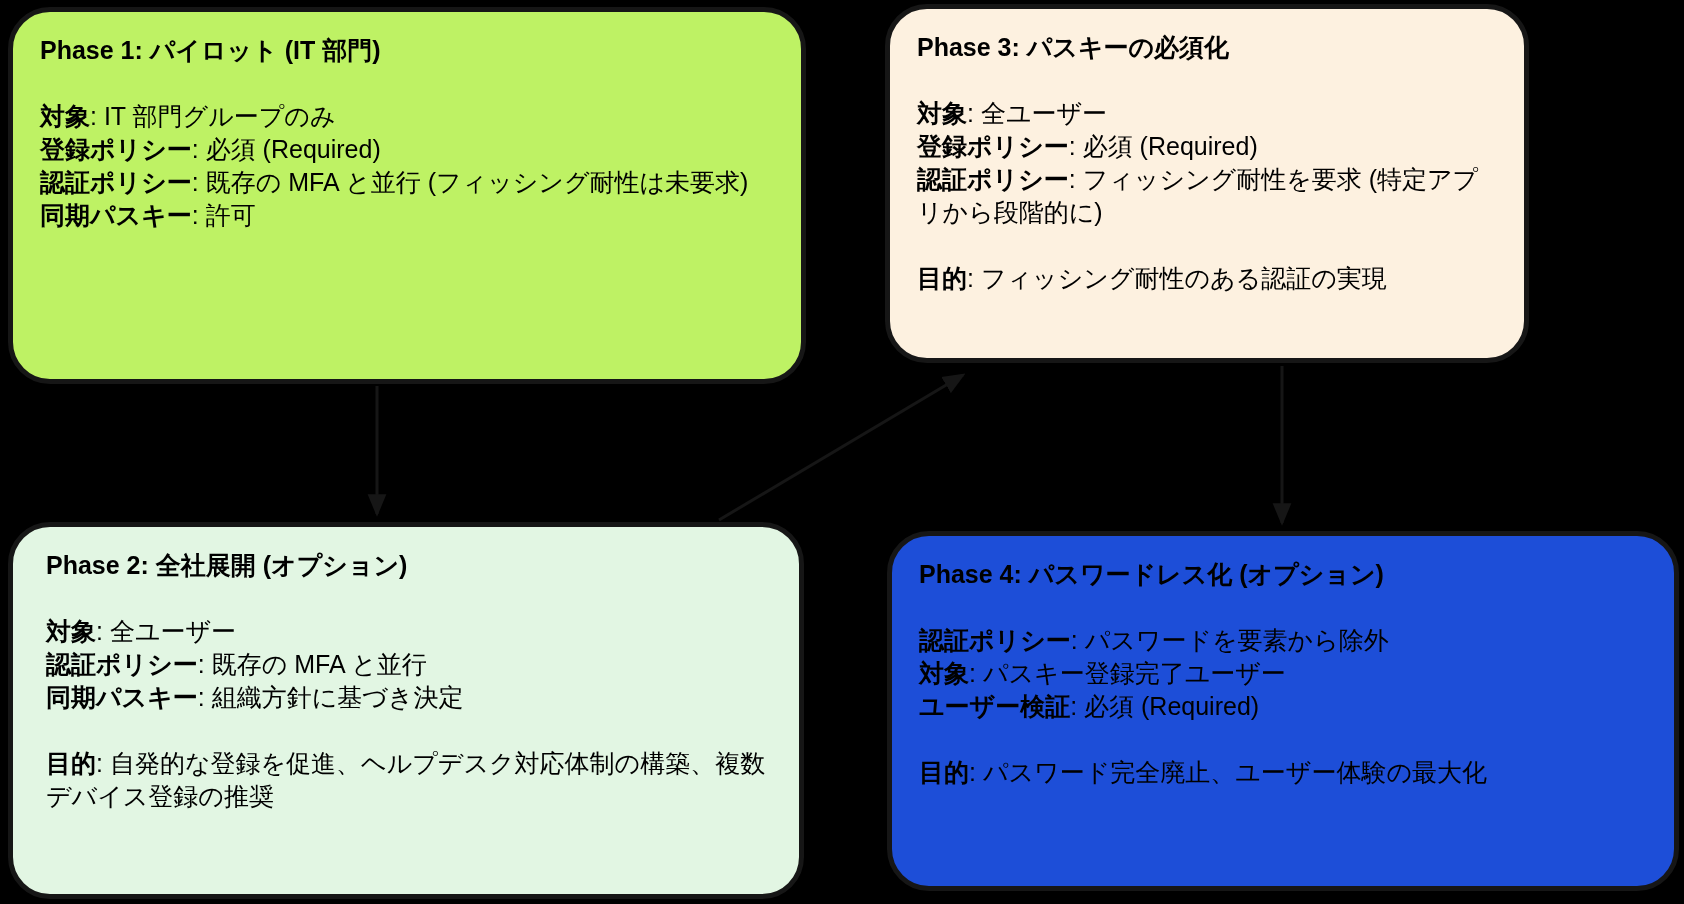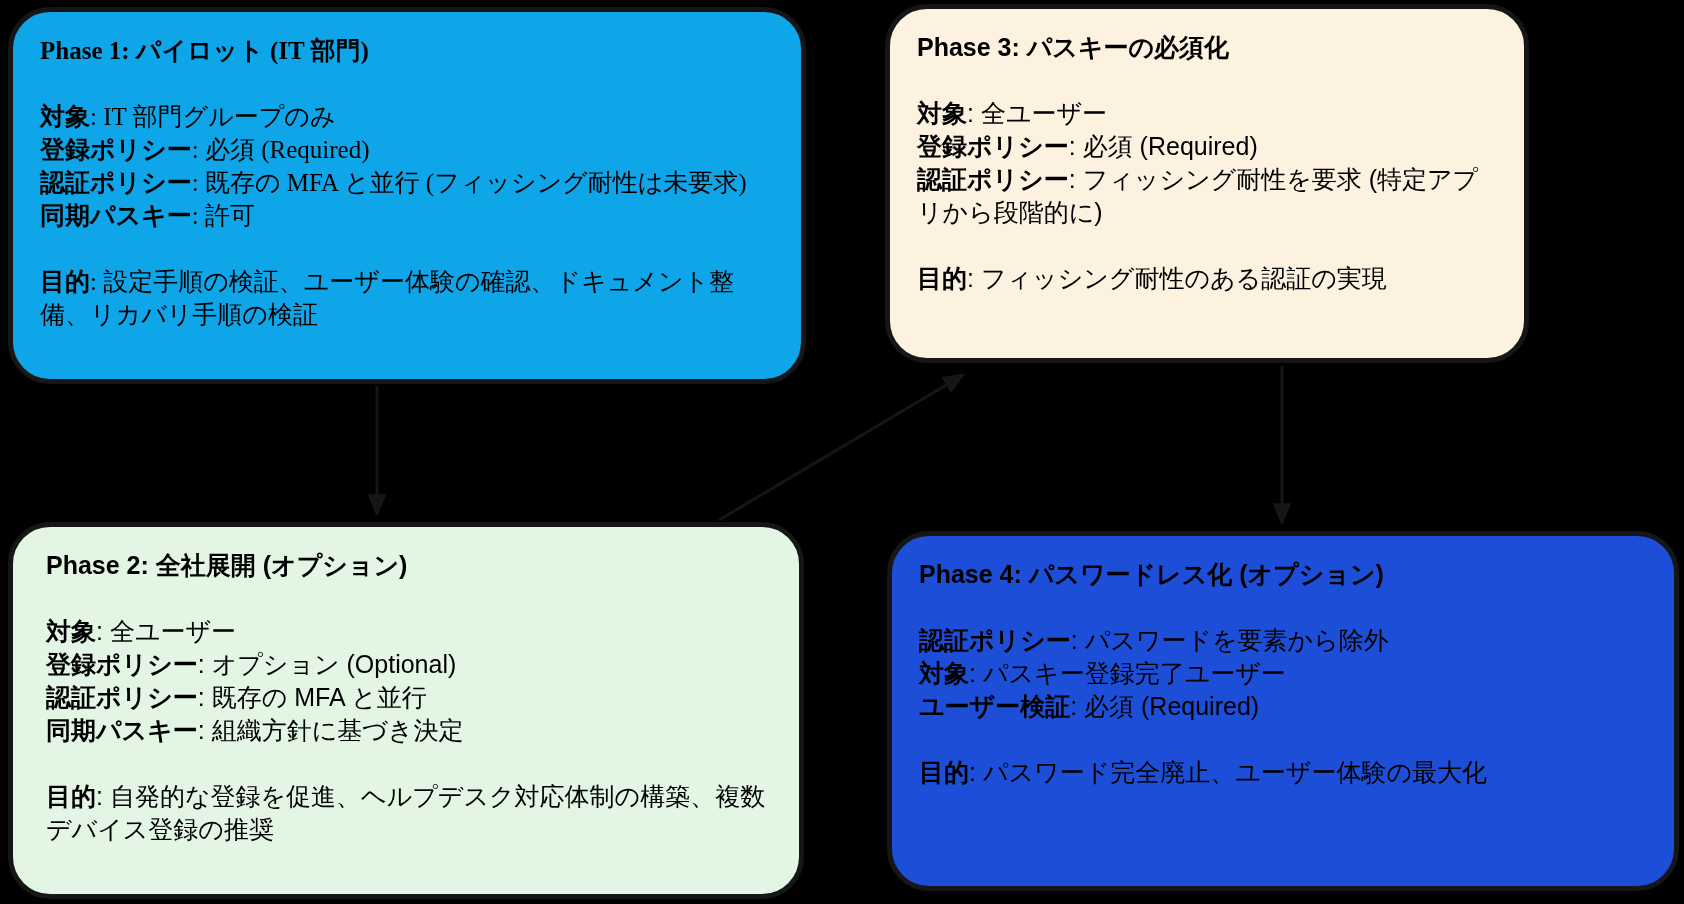--- a/index.html
+++ b/index.html
@@ -40,37 +40,35 @@
     <defs>
       <marker id="arrowhead" viewBox="0 0 12 10" refX="10.5" refY="5" markerWidth="7.5" markerHeight="6.5" orient="auto-start-reverse">
         <path d="M0,0 L12,5 L0,10 Z" fill="#161616"></path>
       </marker>
     </defs>
     <line x1="377" y1="386" x2="377" y2="514" stroke-width="3" marker-end="url(#arrowhead)" stroke="#161616"></line>
     <line x1="719" y1="520" x2="963" y2="375" stroke-width="3" marker-end="url(#arrowhead)" stroke="#161616"></line>
     <line x1="1282" y1="366" x2="1282" y2="523" stroke-width="3" marker-end="url(#arrowhead)" stroke="#161616"></line>
   </svg>
 
-  <div class="node" id="node-0" style="background: #0ea5e9; border-color: rgb(22, 22, 22); font-family: Liberation Serif, serif;">
+  <div class="node" id="node-0" style="background: #bef264; border-color: rgb(22, 22, 22);">
     <div class="node-title">Phase 1: パイロット (IT 部門)</div>
     <div class="node-body">
         <p class="row"><b>対象</b>: IT 部門グループのみ</p>
         <p class="row"><b>登録ポリシー</b>: 必須 (Required)</p>
         <p class="row"><b>認証ポリシー</b>: 既存の MFA と並行 (フィッシング耐性は未要求)</p>
         <p class="row"><b>同期パスキー</b>: 許可</p>
         <p class="spacer"></p>
-        <p class="row"><b>目的</b>: 設定手順の検証、ユーザー体験の確認、ドキュメント整備、リカバリ手順の検証</p>
       </div>
   </div>
 
   <div class="node" id="node-1" style="background: rgb(226, 246, 227); border-color: rgb(22, 22, 22); padding-left: 33px;">
     <div class="node-title">Phase 2: 全社展開 (オプション)</div>
     <div class="node-body">
         <p class="row"><b>対象</b>: 全ユーザー</p>
-        <p class="row"><b>登録ポリシー</b>: オプション (Optional)</p>
         <p class="row"><b>認証ポリシー</b>: 既存の MFA と並行</p>
         <p class="row"><b>同期パスキー</b>: 組織方針に基づき決定</p>
         <p class="spacer"></p>
         <p class="row"><b>目的</b>: 自発的な登録を促進、ヘルプデスク対応体制の構築、複数デバイス登録の推奨</p>
       </div>
   </div>
 
   <div class="node" id="node-2" style="background: rgb(253, 241, 224); border-color: rgb(22, 22, 22);">
     <div class="node-title">Phase 3: パスキーの必須化</div>
     <div class="node-body">

